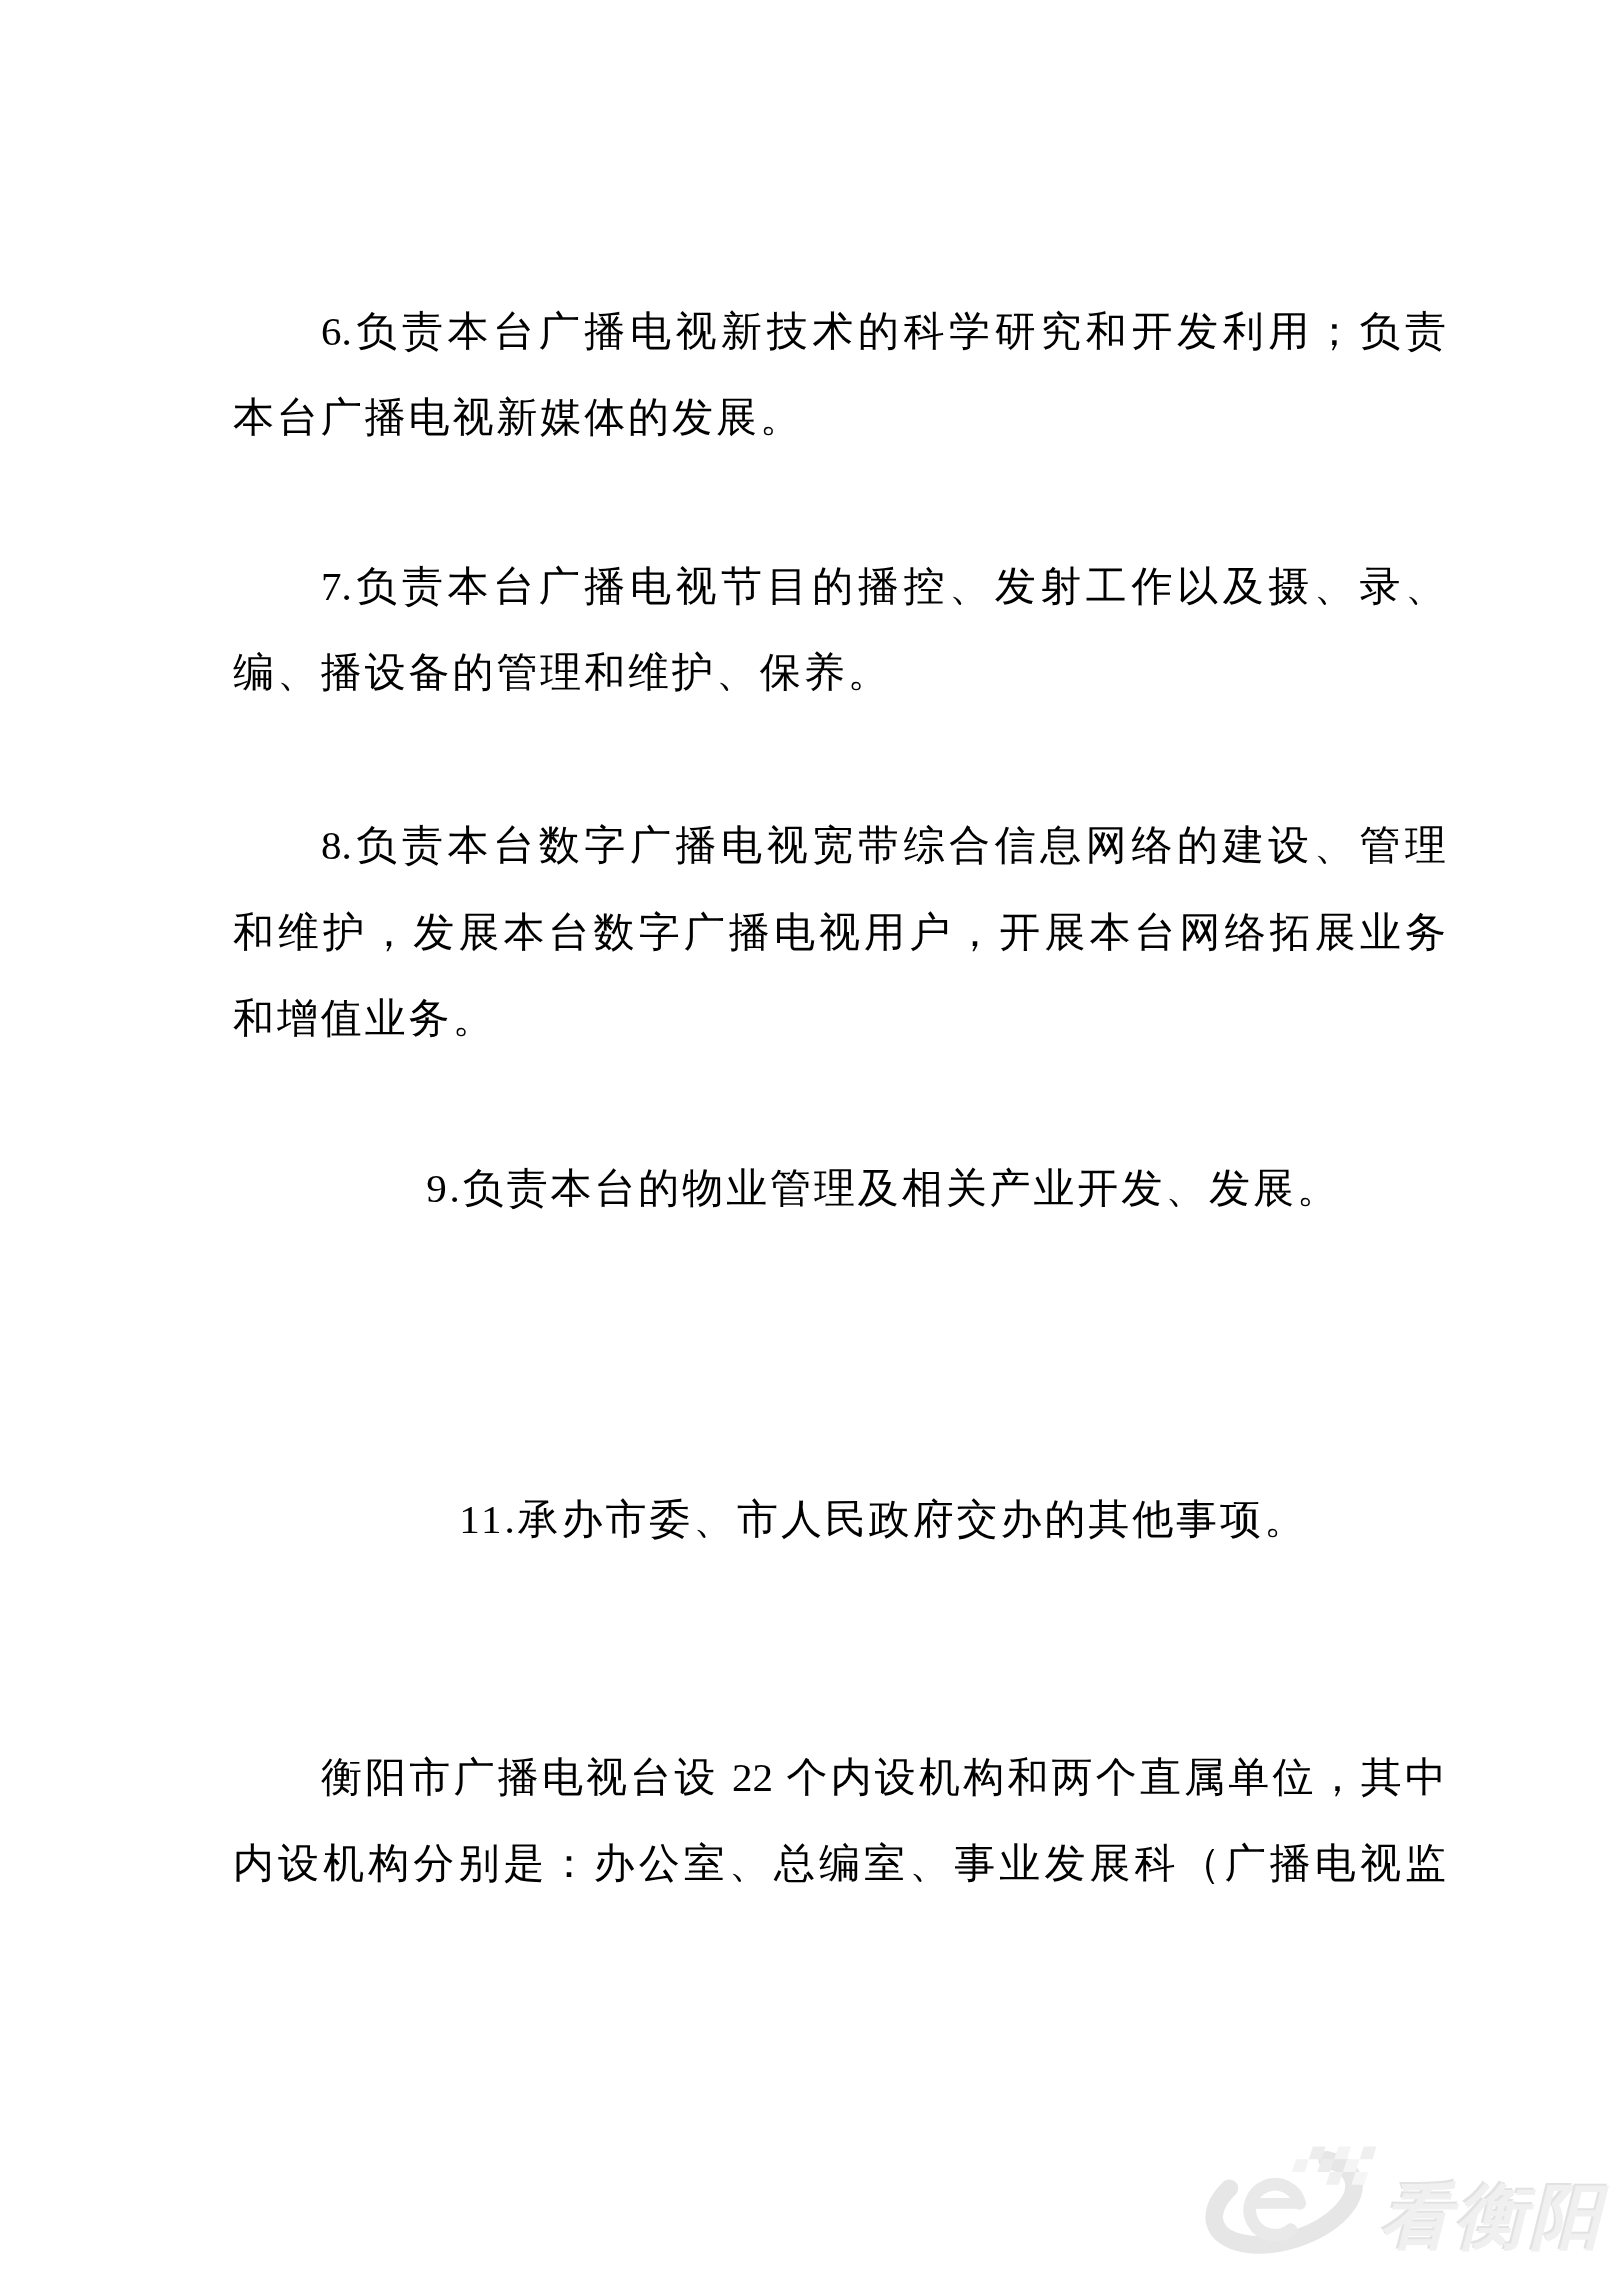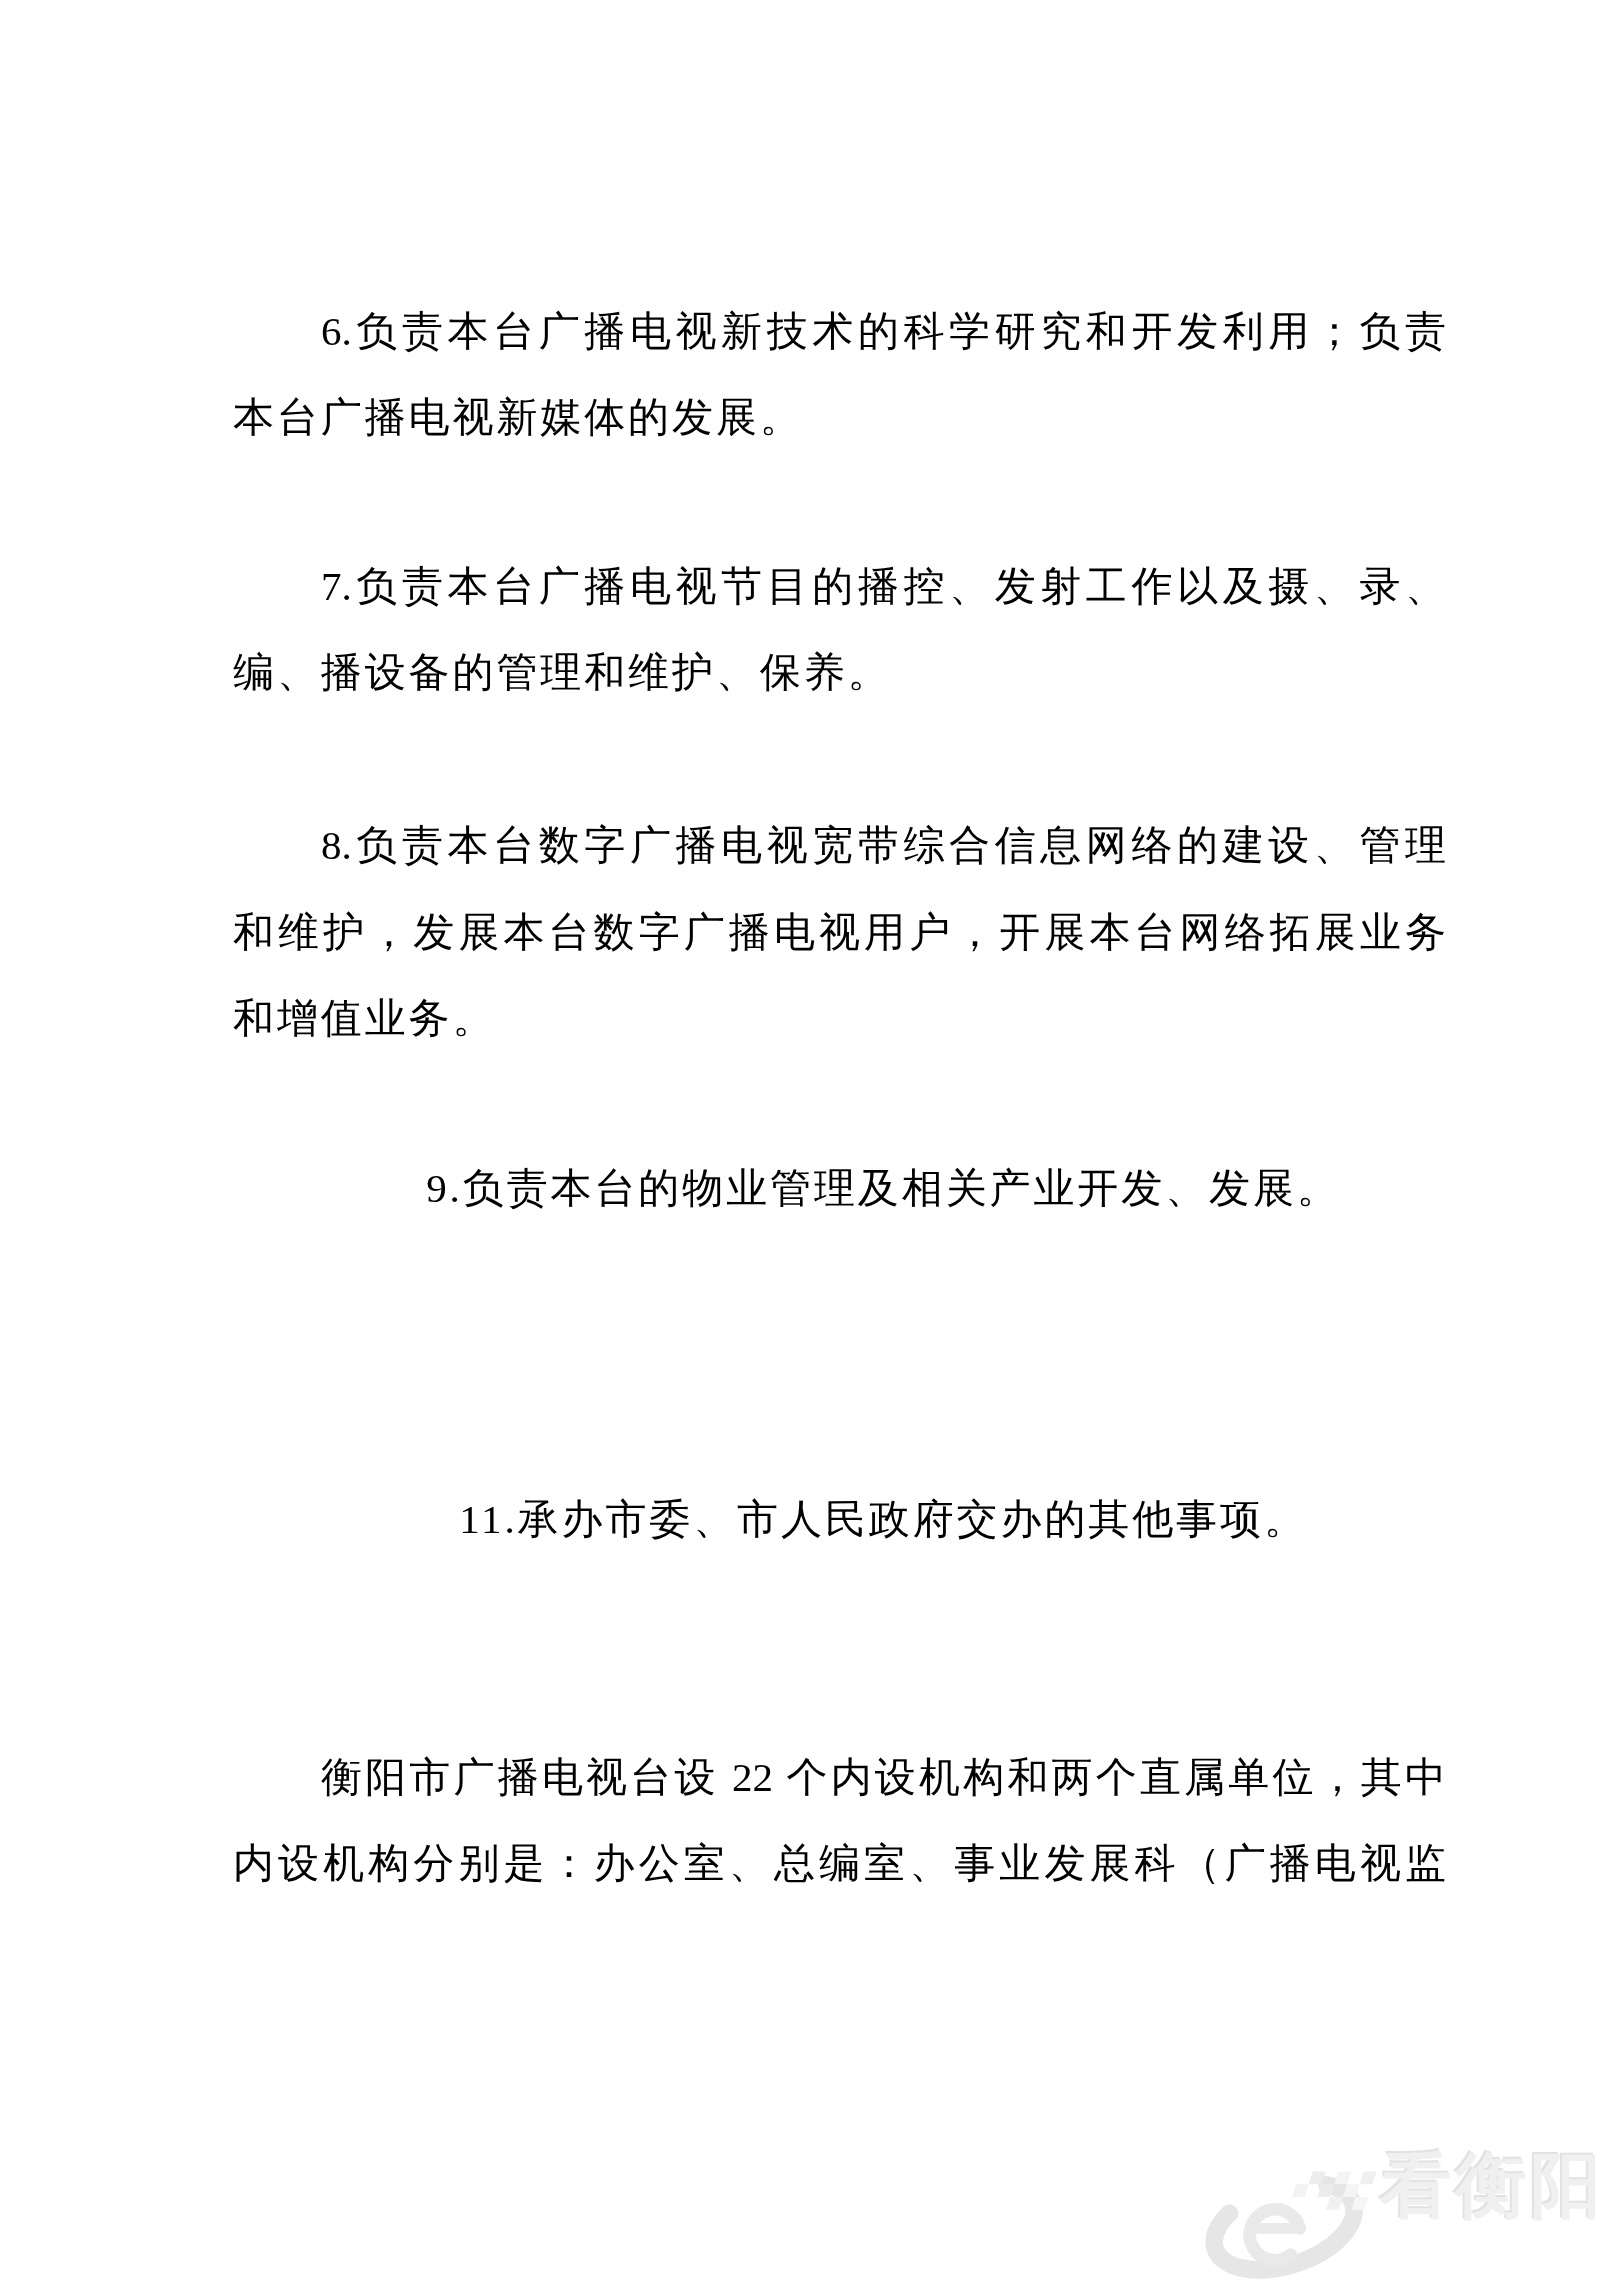--- a/index.html
+++ b/index.html
@@ -44,23 +44,25 @@
     text-align: center;
   }
   .bold {
     font-weight: bold;
     font-family: "Liberation Sans", "Liberation Serif", sans-serif;
   }
   
   .watermark {
     position: absolute;
     right: 15.7px;
-    bottom: 10px;
+    bottom: 35px;
     display: flex;
+    align-items: flex-end;
     pointer-events: none;
+    font-style: italic;
   }
   .wm-logo {
     display: block;
     margin-right: 2px;
     margin-bottom: -3.9px;
   }
   .wm-text {
     font-family: "Liberation Sans", sans-serif;
     font-weight: bold;
     font-size: 71px;

